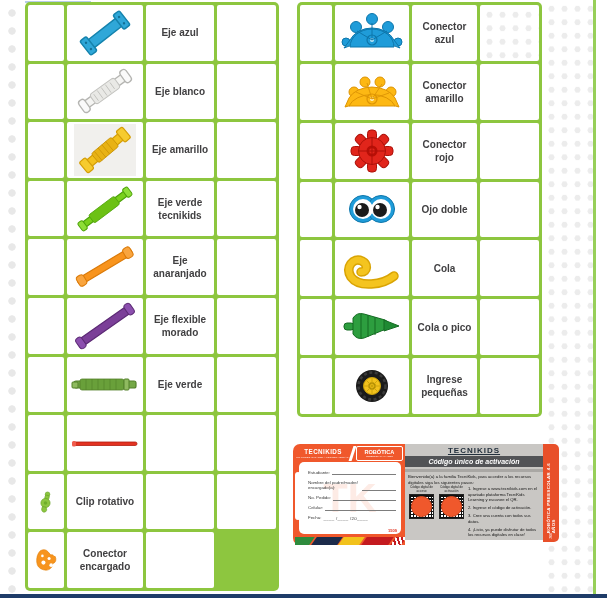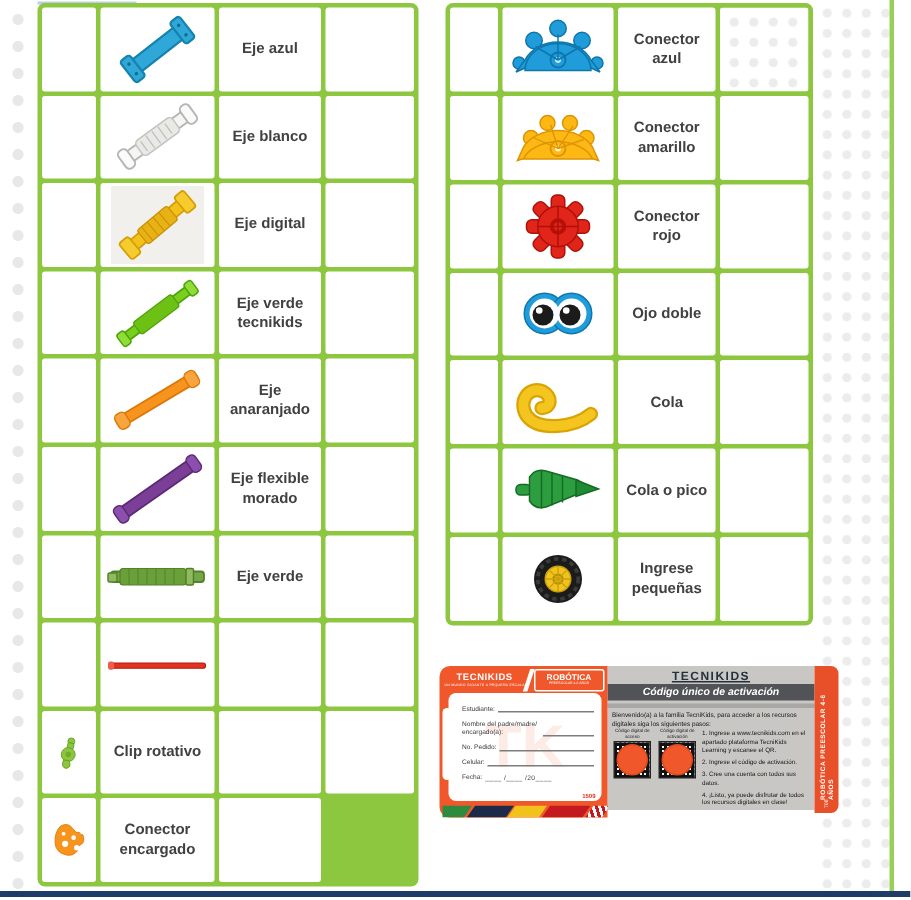--- a/index.html
+++ b/index.html
@@ -141,21 +141,21 @@
           <rect x="4" y="0" width="62" height="52" fill="#f1f0ed"></rect>
           <g transform="rotate(-40 35 26)">
             <rect x="10" y="22" width="50" height="8" rx="3" fill="#f3c11c" stroke="#d59e06" stroke-width="1.2"></rect>
             <rect x="22" y="20" width="26" height="12" rx="2" fill="#e8b214" stroke="#c79104" stroke-width="0.8"></rect>
             <rect x="7" y="19" width="8" height="14" rx="2" fill="#f6cb2e" stroke="#d59e06" stroke-width="1.2"></rect>
             <rect x="55" y="19" width="8" height="14" rx="2" fill="#f6cb2e" stroke="#d59e06" stroke-width="1.2"></rect>
             <path d="M26 20 V32 M31 20 V32 M36 20 V32 M41 20 V32" stroke="#c79104" stroke-width="0.7"></path>
           </g>
         </svg>
       </div>
-      <div class="cell cell-label">Eje digital</div>
+      <div class="cell cell-label">Eje amarillo</div>
       <div class="cell cell-extra"></div>
       <div class="cell cell-num"></div>
       <div class="cell cell-img">
         <svg viewBox="0 0 70 52">
           <g transform="rotate(-37 35 26)">
             <rect x="6" y="23" width="58" height="6" rx="3" fill="#79d01c" stroke="#4da309" stroke-width="1.2"></rect>
             <rect x="18" y="21" width="32" height="10" rx="2" fill="#6cc114" stroke="#4da309" stroke-width="0.8"></rect>
             <rect x="4" y="21" width="6" height="10" rx="2" fill="#8ede37" stroke="#4da309" stroke-width="1"></rect>
             <rect x="60" y="21" width="6" height="10" rx="2" fill="#8ede37" stroke="#4da309" stroke-width="1"></rect>
           </g>

